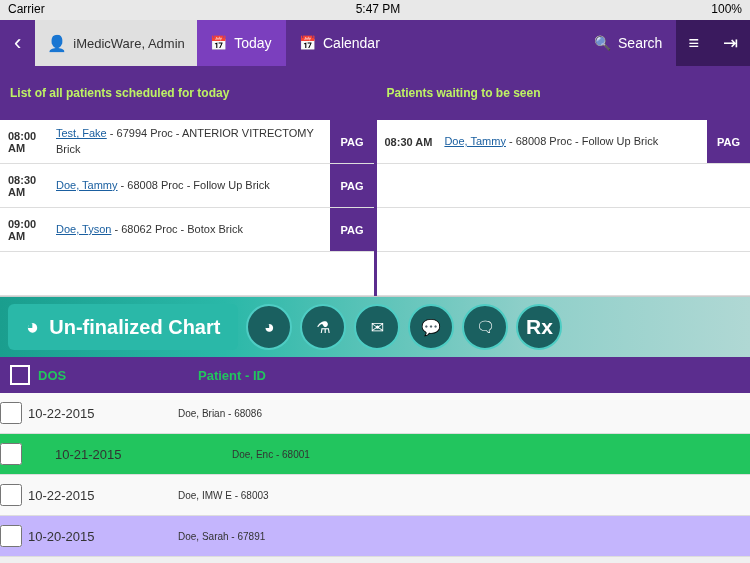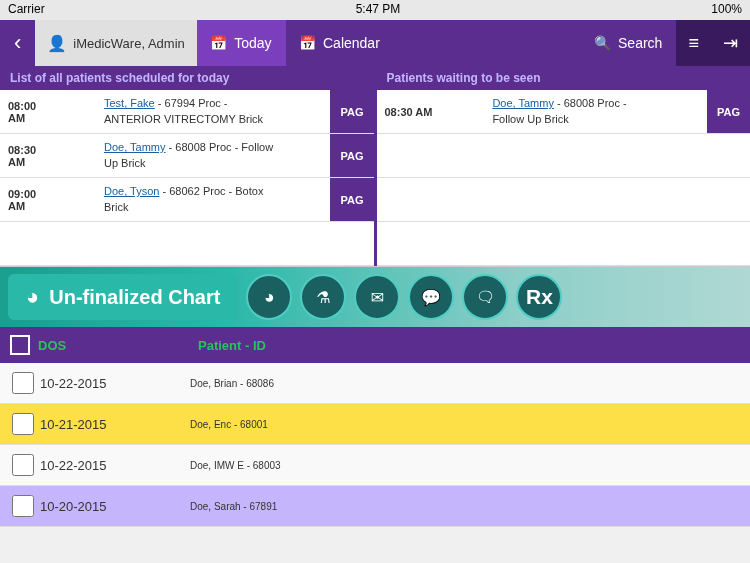--- a/index.html
+++ b/index.html
@@ -59,28 +59,27 @@
       display: flex; background: white;
       border-bottom: 1px solid #ccc;
     }
     .schedule-left {
       flex: 1; border-right: 3px solid #5b2d8e;
     }
     .schedule-right {
       flex: 1;
     }
     .schedule-header {
-      background: #5b2d8e; color: #c4b5fd;
-      padding: 5px 10px; font-size: 12px; font-weight: bold;
+      background: #5b2d8e; color: #bef264;
+      padding: 20px 10px; font-size: 12px; font-weight: bold;
     }
     .schedule-item {
       display: flex; align-items: center;
       border-bottom: 1px solid #ddd;
       min-height: 44px;
-      gap: 48px;
     }
     .schedule-time {
       color: #333; font-size: 11px; font-weight: bold;
       padding: 6px 8px; min-width: 52px;
     }
     .schedule-details {
       flex: 1; font-size: 11px; color: #333; padding: 4px 4px;
       line-height: 1.4;
     }
     .schedule-details a, .schedule-link {
@@ -124,21 +123,21 @@
       background: #5b2d8e; color: #22c55e;
       display: flex; align-items: center;
       padding: 8px 10px; font-size: 13px; font-weight: bold;
     }
     .table-header-check { width: 28px; }
     .table-header-dos { width: 160px; }
     .table-header-patient { flex: 1; }
 
     .table-row {
       display: flex; align-items: center;
-      padding: 9px 12px; border-bottom: 1px solid #ddd;
+      padding: 9px 0; border-bottom: 1px solid #ddd;
       background: white;
     }
     .table-row:nth-child(even) { background: #f9f9f9; }
     .table-checkbox {
       width: 22px; height: 22px; border: 1.5px solid #888;
       background: white; cursor: pointer; flex-shrink: 0;
       margin-right: 6px;
     }
     .table-dos { width: 150px; font-size: 13px; color: #333; }
     .table-patient { flex: 1; font-size: 10px; color: #333; }
@@ -251,21 +250,21 @@
     <div class="table-header-dos">DOS</div>
     <div class="table-header-patient">Patient - ID</div>
   </div>
 
   <div class="table-row">
     <input type="checkbox" class="table-checkbox" style="">
     <div class="table-dos">10-22-2015</div>
     <div class="table-patient">Doe, Brian  -  68086</div>
   </div>
 
-  <div class="table-row" style="background:#fde047;">
+  <div class="table-row" style="background:#22c55e;gap:27px;">
     <input type="checkbox" class="table-checkbox" style="">
     <div class="table-dos">10-21-2015</div>
     <div class="table-patient">Doe, Enc  -  68001</div>
   </div>
 
   <div class="table-row">
     <input type="checkbox" class="table-checkbox" style="">
     <div class="table-dos">10-22-2015</div>
     <div class="table-patient">Doe, IMW E  -  68003</div>
   </div>

